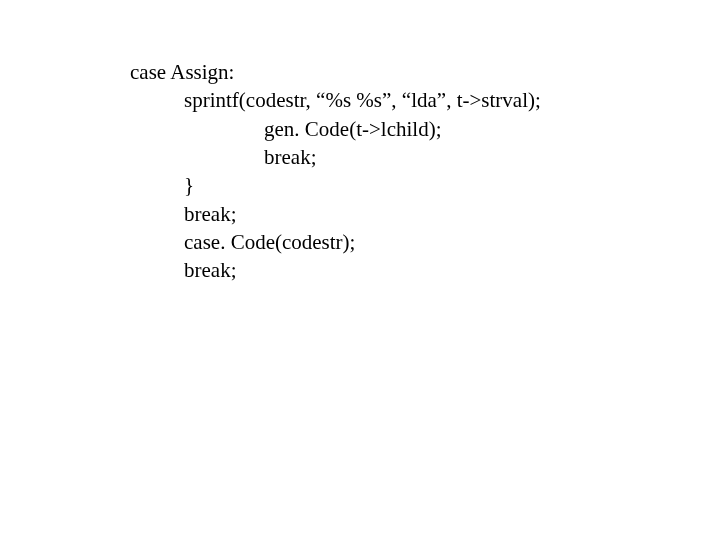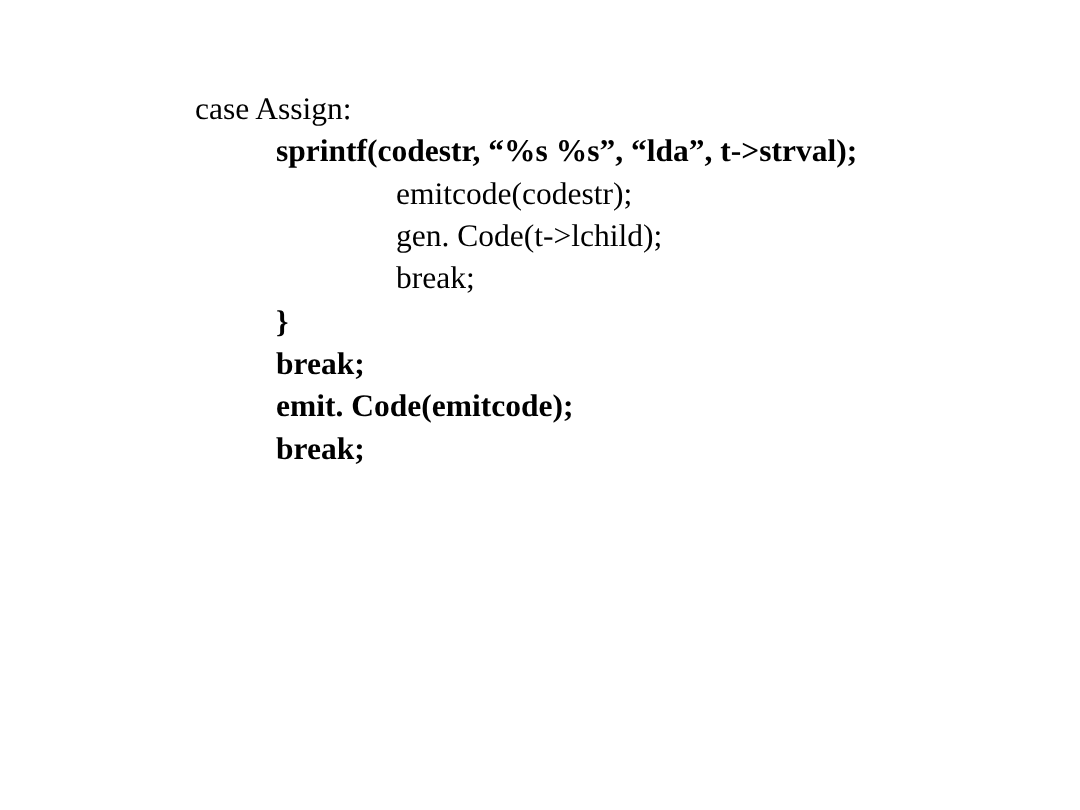--- a/index.html
+++ b/index.html
@@ -14,29 +14,28 @@
   }
   .content {
     position: absolute;
     top: 58px;
     left: 130px;
     line-height: 1.35;
   }
   .line {
     white-space: pre;
   }
-  .i1 { padding-left: 54px; font-weight: bold; }
+  .i1 { padding-left: 54px; }
   .i2 { padding-left: 134px; }
 </style>
 </head>
 <body>
 
 <div class="content">
   <div class="line">case Assign:</div>
   <div class="line i1">sprintf(codestr, “%s %s”, “lda”, t-&gt;strval);</div>
-  <div class="line i2">emitcode(codestr);</div>
   <div class="line i2">gen. Code(t-&gt;lchild);</div>
   <div class="line i2">break;</div>
   <div class="line i1">}</div>
   <div class="line i1">break;</div>
-  <div class="line i1">emit. Code(emitcode);</div>
+  <div class="line i1">case. Code(codestr);</div>
   <div class="line i1">break;</div>
 </div>
 
 </body></html>

